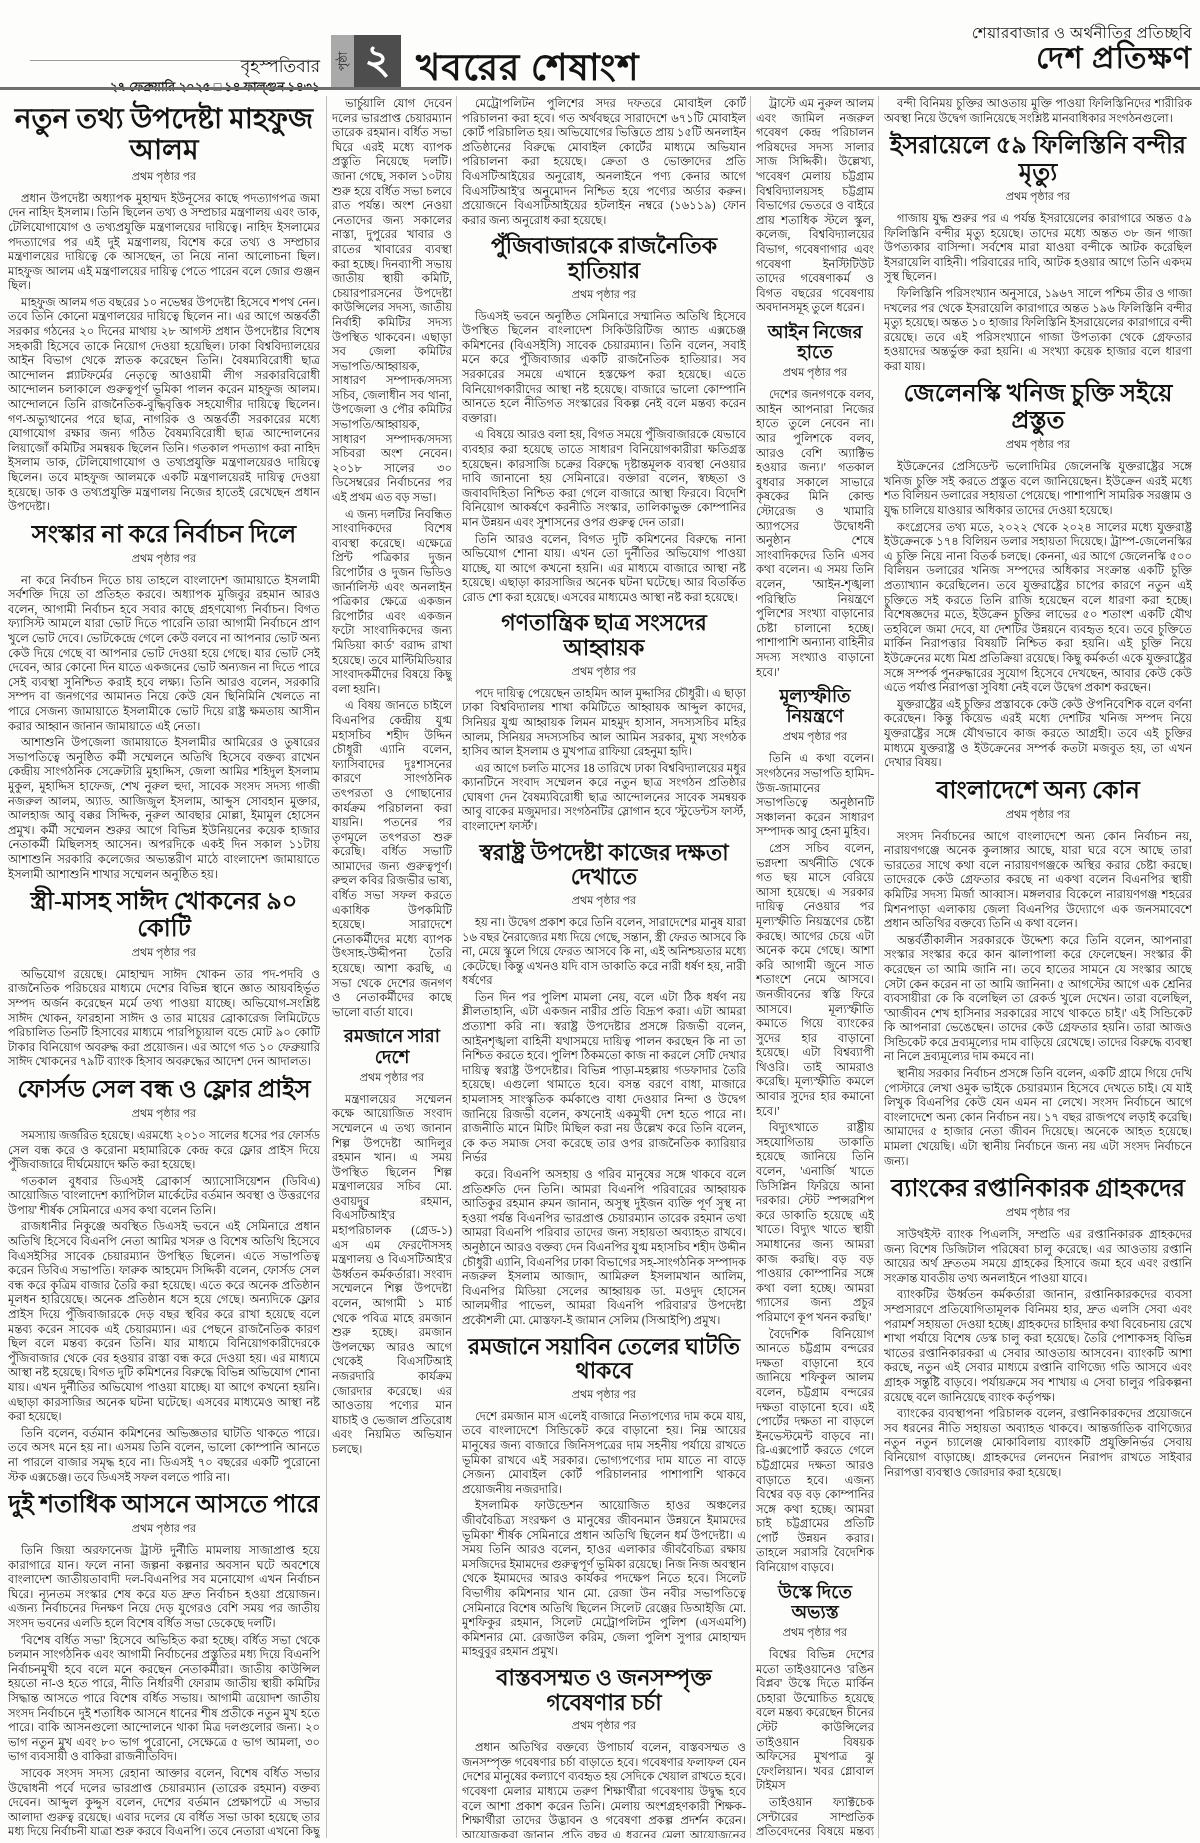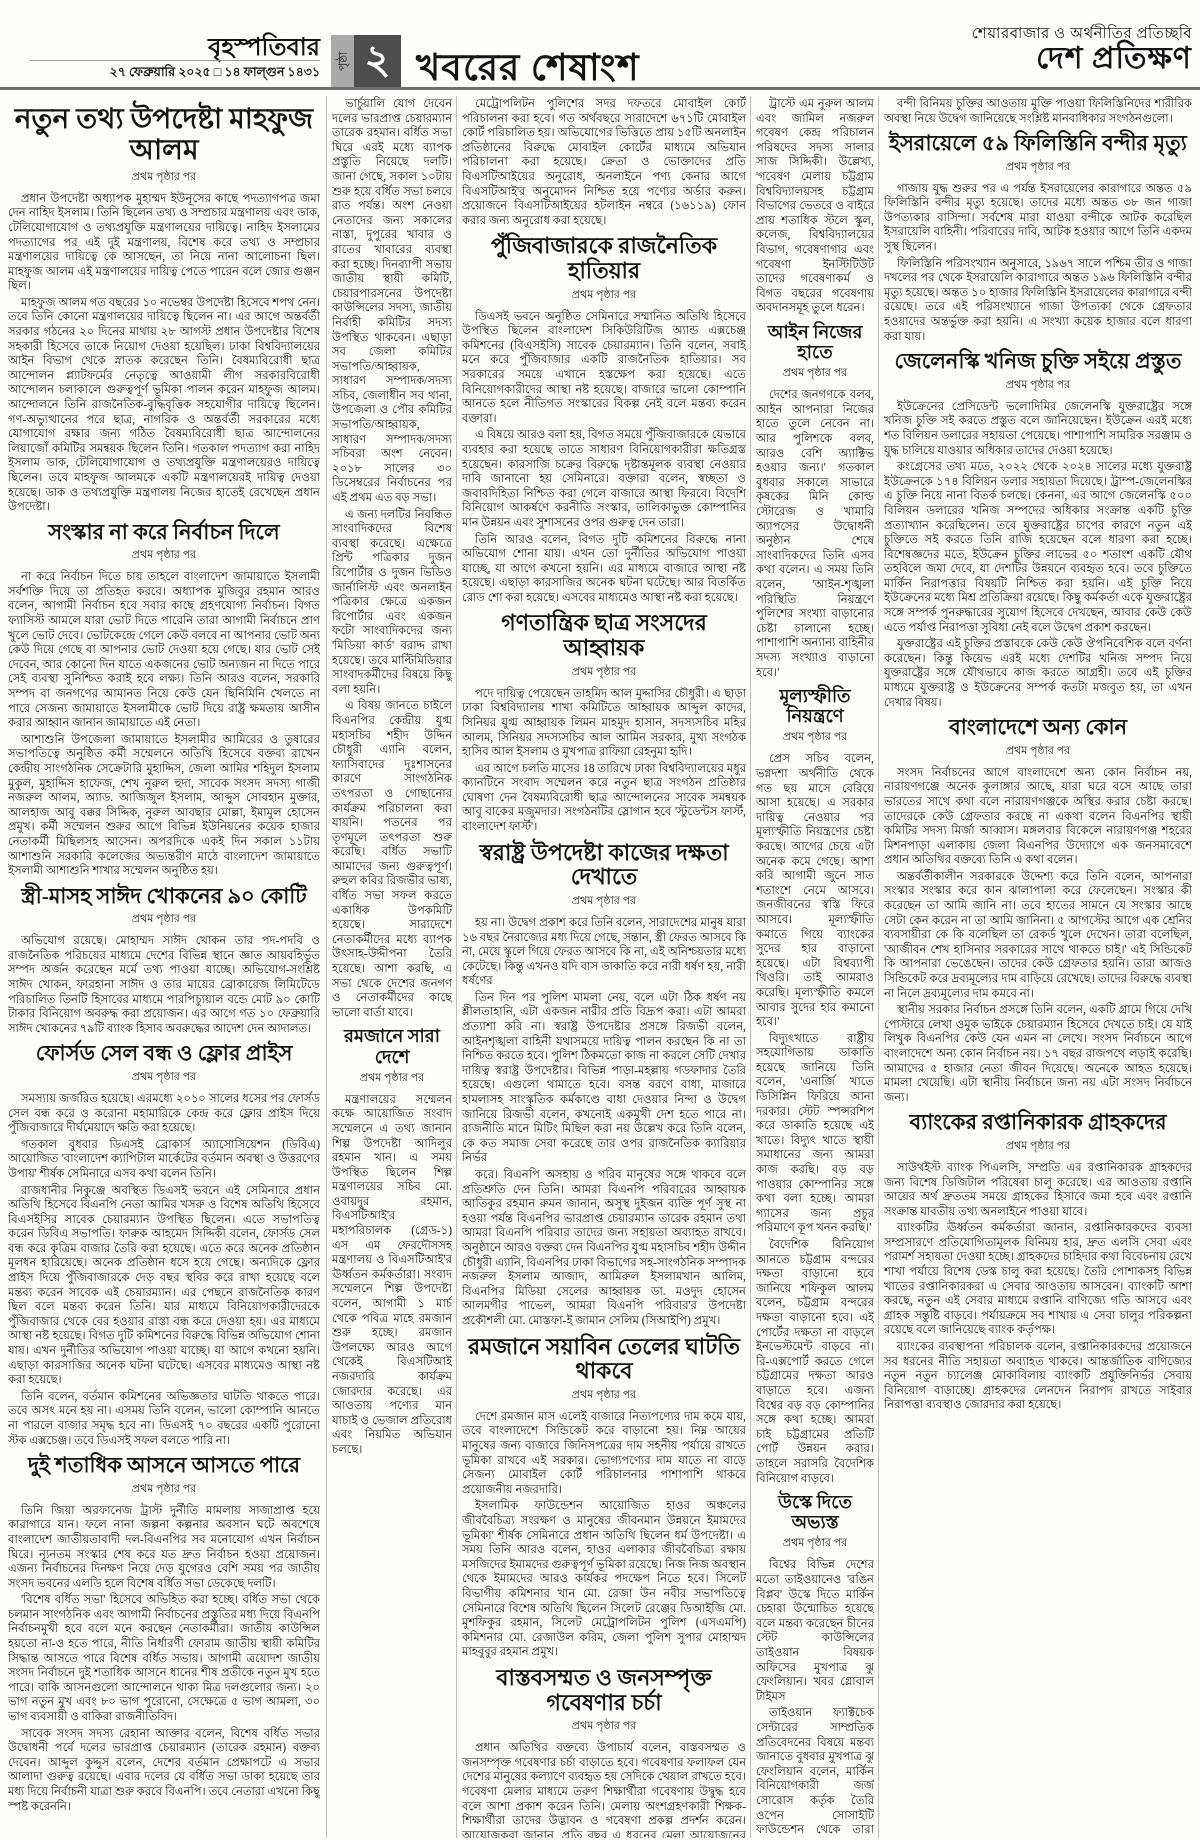--- a/index.html
+++ b/index.html
@@ -1,20 +1,20 @@
 <!DOCTYPE html>
 <html><head>
 <meta charset="utf-8">
 <style>
   html,body{margin:0;padding:0;background:#e9e9e9;}
   .page{position:relative;width:1200px;height:1843px;margin:0 auto;background:#fdfdfc;
         font-family:"Liberation Serif","DejaVu Serif",serif;color:#141414;overflow:hidden;}
   
   .date-block{position:absolute;top:33px;left:20px;width:300px;text-align:right;line-height:1.2;}
-  .weekday{font-size:24px;font-weight:bold;}
+  .weekday{font-size:17px;font-weight:normal;margin-top:24px;}
   .dateline{font-size:12.5px;margin-top:3px;font-weight:bold;}
   .page-tab{position:absolute;left:331px;top:35px;width:23px;height:52px;background:#a9a9a9;color:#1d1d1d;
             display:flex;align-items:center;justify-content:center;writing-mode:vertical-rl;
             transform:rotate(180deg);font-size:12px;}
   .page-num-box{position:absolute;left:354px;top:35px;width:47px;height:52px;background:#4d4d4d;color:#fff;
             font-size:40px;font-weight:bold;display:flex;align-items:center;justify-content:center;}
   .section-title{position:absolute;left:416px;top:38px;font-size:37px;font-weight:bold;letter-spacing:1px;}
   .masthead{position:absolute;right:8px;top:26px;text-align:right;line-height:1;}
   .tagline{font-size:15px;letter-spacing:.5px;margin-bottom:2px;}
   .brand{font-size:30px;font-weight:900;letter-spacing:1px;}
@@ -25,21 +25,21 @@
   #col1{left:8px;width:312px;}
   #col2{left:332px;width:120px;}
   #col3{left:462px;width:284px;}
   #col4{left:756px;width:118px;}
   #col5{left:884px;width:308px;}
   .vrule{position:absolute;top:96px;height:1742px;width:1px;background:#bdbdbd;}
   .vr1{left:326px;} .vr2{left:456px;} .vr3{left:750px;} .vr4{left:878px;}
   
   .col p{font-size:11.5px;line-height:14.6px;margin:0 0 2px;text-indent:13px;word-break:break-word;}
   .headline{text-align:center;font-weight:700;margin:7px 0 0;line-height:1.12;text-indent:0;}
-  .col-wide .headline{font-size:21px;}
+  .col-wide .headline{font-size:24px;}
   .col-mid  .headline{font-size:22px;}
   .col-narrow .headline{font-size:18px;}
   .headline.lead{font-size:28px;}
   .contlabel{text-align:center;font-size:11px;margin:2px 0 4px;font-weight:400;}
 </style>
 </head>
 <body>
 
 <div class="page">
 
@@ -149,20 +149,21 @@
         <p>ট্রাস্টে এম নুরুল আলম এবং জামিল নজরুল গবেষণ কেন্দ্র পরিচালন পরিষদের সদস্য সালার সাজ সিদ্দিকী। উল্লেখ্য, 'গবেষণ মেলায় চট্টগ্রাম বিশ্ববিদ্যালয়সহ চট্টগ্রাম বিভাগের ভেতরে ও বাইরে প্রায় শতাধিক স্টলে স্কুল, কলেজ, বিশ্ববিদ্যালয়ের বিভাগ, গবেষণাগার এবং গবেষণা ইনস্টিটিউট তাদের গবেষণাকর্ম ও বিগত বছরের গবেষণায় অবদানসমূহ তুলে ধরেন।</p>
       </article>
       <article>
         <h2 class="headline">আইন নিজের হাতে</h2>
         <div class="contlabel">প্রথম পৃষ্ঠার পর</div>
         <p>দেশের জনগণকে বলব, আইন আপনারা নিজের হাতে তুলে নেবেন না। আর পুলিশকে বলব, আরও বেশি অ্যাক্টিভ হওয়ার জন্য।' গতকাল বুধবার সকালে সাভারে কৃষকের মিনি কোল্ড স্টোরেজ ও খামারি অ্যাপসের উদ্বোধনী অনুষ্ঠান শেষে সাংবাদিকদের তিনি এসব কথা বলেন। এ সময় তিনি বলেন, 'আইন-শৃঙ্খলা পরিস্থিতি নিয়ন্ত্রণে পুলিশের সংখ্যা বাড়ানোর চেষ্টা চালানো হচ্ছে। পাশাপাশি অন্যান্য বাহিনীর সদস্য সংখ্যাও বাড়ানো হবে।'</p>
       </article>
       <article>
         <h2 class="headline">মূল্যস্ফীতি নিয়ন্ত্রণে</h2>
         <div class="contlabel">প্রথম পৃষ্ঠার পর</div>
+        <p>তিনি এ কথা বলেন। সংগঠনের সভাপতি হামিদ-উজ-জামানের সভাপতিত্বে অনুষ্ঠানটি সঞ্চালনা করেন সাধারণ সম্পাদক আবু হেনা মুহিব।</p>
         <p>প্রেস সচিব বলেন, ভগ্নদশা অর্থনীতি থেকে গত ছয় মাসে বেরিয়ে আসা হয়েছে। এ সরকার দায়িত্ব নেওয়ার পর মূল্যস্ফীতি নিয়ন্ত্রণের চেষ্টা করছে। আগের চেয়ে এটা অনেক কমে গেছে। আশা করি আগামী জুনে সাত শতাংশে নেমে আসবে। জনজীবনের স্বস্তি ফিরে আসবে। মূল্যস্ফীতি কমাতে গিয়ে ব্যাংকের সুদের হার বাড়ানো হয়েছে। এটা বিশ্বব্যাপী থিওরি। তাই আমরাও করেছি। মূল্যস্ফীতি কমলে আবার সুদের হার কমানো হবে।'</p>
         <p>বিদ্যুৎখাতে রাষ্ট্রীয় সহযোগিতায় ডাকাতি হয়েছে জানিয়ে তিনি বলেন, 'এনার্জি খাতে ডিসিপ্লিন ফিরিয়ে আনা দরকার। স্টেট স্পন্সরশিপ করে ডাকাতি হয়েছে এই খাতে। বিদ্যুৎ খাতে স্থায়ী সমাধানের জন্য আমরা কাজ করছি। বড় বড় পাওয়ার কোম্পানির সঙ্গে কথা বলা হচ্ছে। আমরা গ্যাসের জন্য প্রচুর পরিমাণে কূপ খনন করছি।'</p>
         <p>বৈদেশিক বিনিয়োগ আনতে চট্টগ্রাম বন্দরের দক্ষতা বাড়ানো হবে জানিয়ে শফিকুল আলম বলেন, চট্টগ্রাম বন্দরের দক্ষতা বাড়ানো হবে। এই পোর্টের দক্ষতা না বাড়লে ইনভেস্টমেন্ট বাড়বে না। রি-এক্সপোর্ট করতে গেলে চট্টগ্রামের দক্ষতা আরও বাড়াতে হবে। এজন্য বিশ্বের বড় বড় কোম্পানির সঙ্গে কথা হচ্ছে। আমরা চাই চট্টগ্রামের প্রতিটি পোর্ট উন্নয়ন করার। তাহলে সরাসরি বৈদেশিক বিনিয়োগ বাড়বে।</p>
       </article>
       <article>
         <h2 class="headline">উস্কে দিতে অভ্যস্ত</h2>
         <div class="contlabel">প্রথম পৃষ্ঠার পর</div>
         <p>বিশ্বের বিভিন্ন দেশের মতো তাইওয়ানেও 'রঙিন বিপ্লব' উস্কে দিতে মার্কিন চেহারা উন্মোচিত হয়েছে বলে মন্তব্য করেছেন চীনের স্টেট কাউন্সিলের তাইওয়ান বিষয়ক অফিসের মুখপাত্র ঝু ফেংলিয়ান। খবর গ্লোবাল টাইমস</p>
         <p>তাইওয়ান ফ্যাক্টচেক সেন্টারের সাম্প্রতিক প্রতিবেদনের বিষয়ে মন্তব্য জানাতে বুধবার মুখপাত্র ঝু ফেংলিয়ান বলেন, মার্কিন বিনিয়োগকারী জর্জ সোরোস কর্তৃক তৈরি ওপেন সোসাইটি ফাউন্ডেশন থেকে তারা (তাইওয়ান) অনুদান পেয়েছে। এই ধরনের প্রতিবেদন প্রমাণ করেছে যে আন্তর্জাতিক সম্প্রদায়ের তথাকথিত 'সমর্থন' বলে য��� তাইওয়ানের ডেমোক্রেটিক প্রগ্রেসিভ পার্টি (ডিপিপি) প্রায়শই প্রচার করতো তা কেবল অর্থের বিনিময়ে নিজেদের দ্বারা তৈরি একটি বিভ্রান্তি ছাড়া কিছুই নয়।</p>
       </article>

